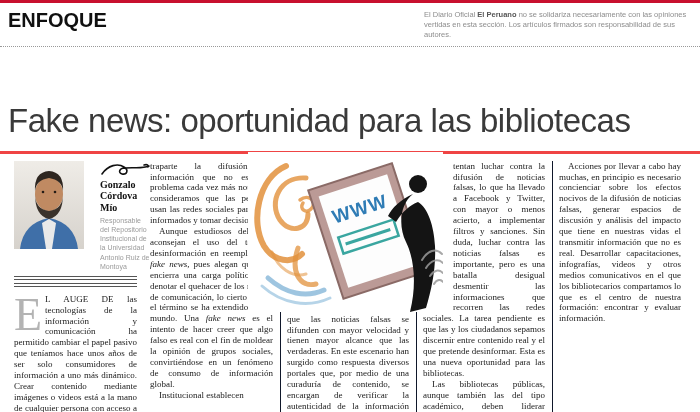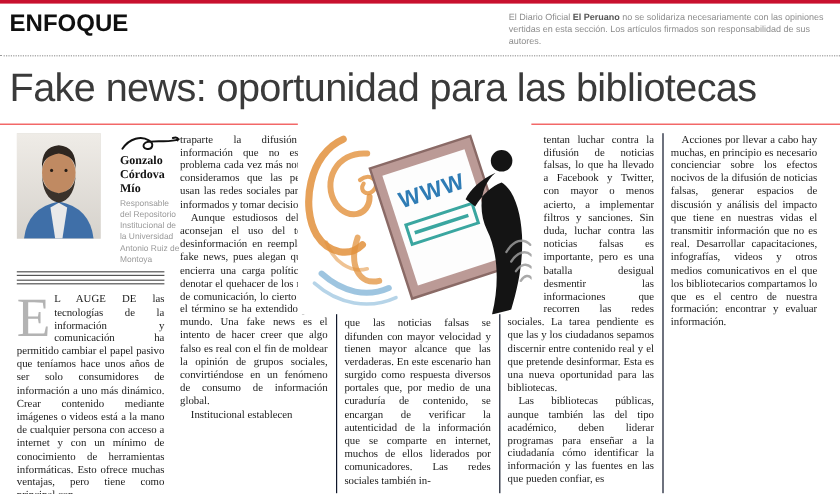--- a/index.html
+++ b/index.html
@@ -7,28 +7,28 @@
         font-family:"Liberation Serif",serif;color:#1a1a1a;}
   .topbar{height:3px;background:#c8102e;}
   .header{display:flex;justify-content:space-between;align-items:flex-start;
           padding:7px 8px 6px 8px;border-bottom:1px dotted #999;}
   .section-title{font-family:"Liberation Sans",sans-serif;font-weight:bold;
                  font-size:20px;color:#101010;letter-spacing:0px;line-height:20px;}
   .disclaimer{width:268px;font-family:"Liberation Sans",sans-serif;font-size:7.5px;
               color:#8d8d8d;line-height:1.32;}
   .disclaimer b{color:#555;}
   .headline{font-family:"Liberation Sans",sans-serif;font-weight:400;font-size:33px;
-            color:#3a3a3a;padding:9px 8px 13px 8px;border-bottom:1px solid #ef4444;
-            letter-spacing:-0.5px;line-height:34px;}
+            color:#3a3a3a;padding:9px 8px 13px 8px;border-bottom:3px solid #ef4444;
+            letter-spacing:-0.5px;line-height:34px;margin-top:48px;}
   .body{position:relative;display:flex;padding:7px 8px 0 8px;height:300px;}
   .col{width:136px;box-sizing:border-box;padding:0 7px 0 6px;}
   .col.divided{border-left:1px solid #0f172a;}
   .bodytext p{font-size:9px;line-height:10.9px;text-align:justify;margin:0;}
   .bodytext p.indent{text-indent:9px;}
-  .bodytext .ital{}
+  .bodytext .ital{font-style:italic;}
   .dropcap{float:left;font-size:46px;line-height:37px;color:#b3b3b3;
            padding:2px 3px 0 0;font-family:"Liberation Serif",serif;}
   
   .author{display:flex;gap:16px;margin-bottom:5px;}
   .author-photo{width:70px;height:88px;flex:none;background:#e3e0db;overflow:hidden;}
   .author-info{flex:1;font-family:"Liberation Sans",sans-serif;padding-top:1px;}
   .flourish{height:15px;margin-bottom:2px;}
   .author-name{font-family:"Liberation Serif",serif;font-weight:bold;font-size:10px;
                line-height:11.5px;color:#111;}
   .author-role{font-size:7px;color:#9a9a9a;line-height:1.3;margin-top:3px;}

